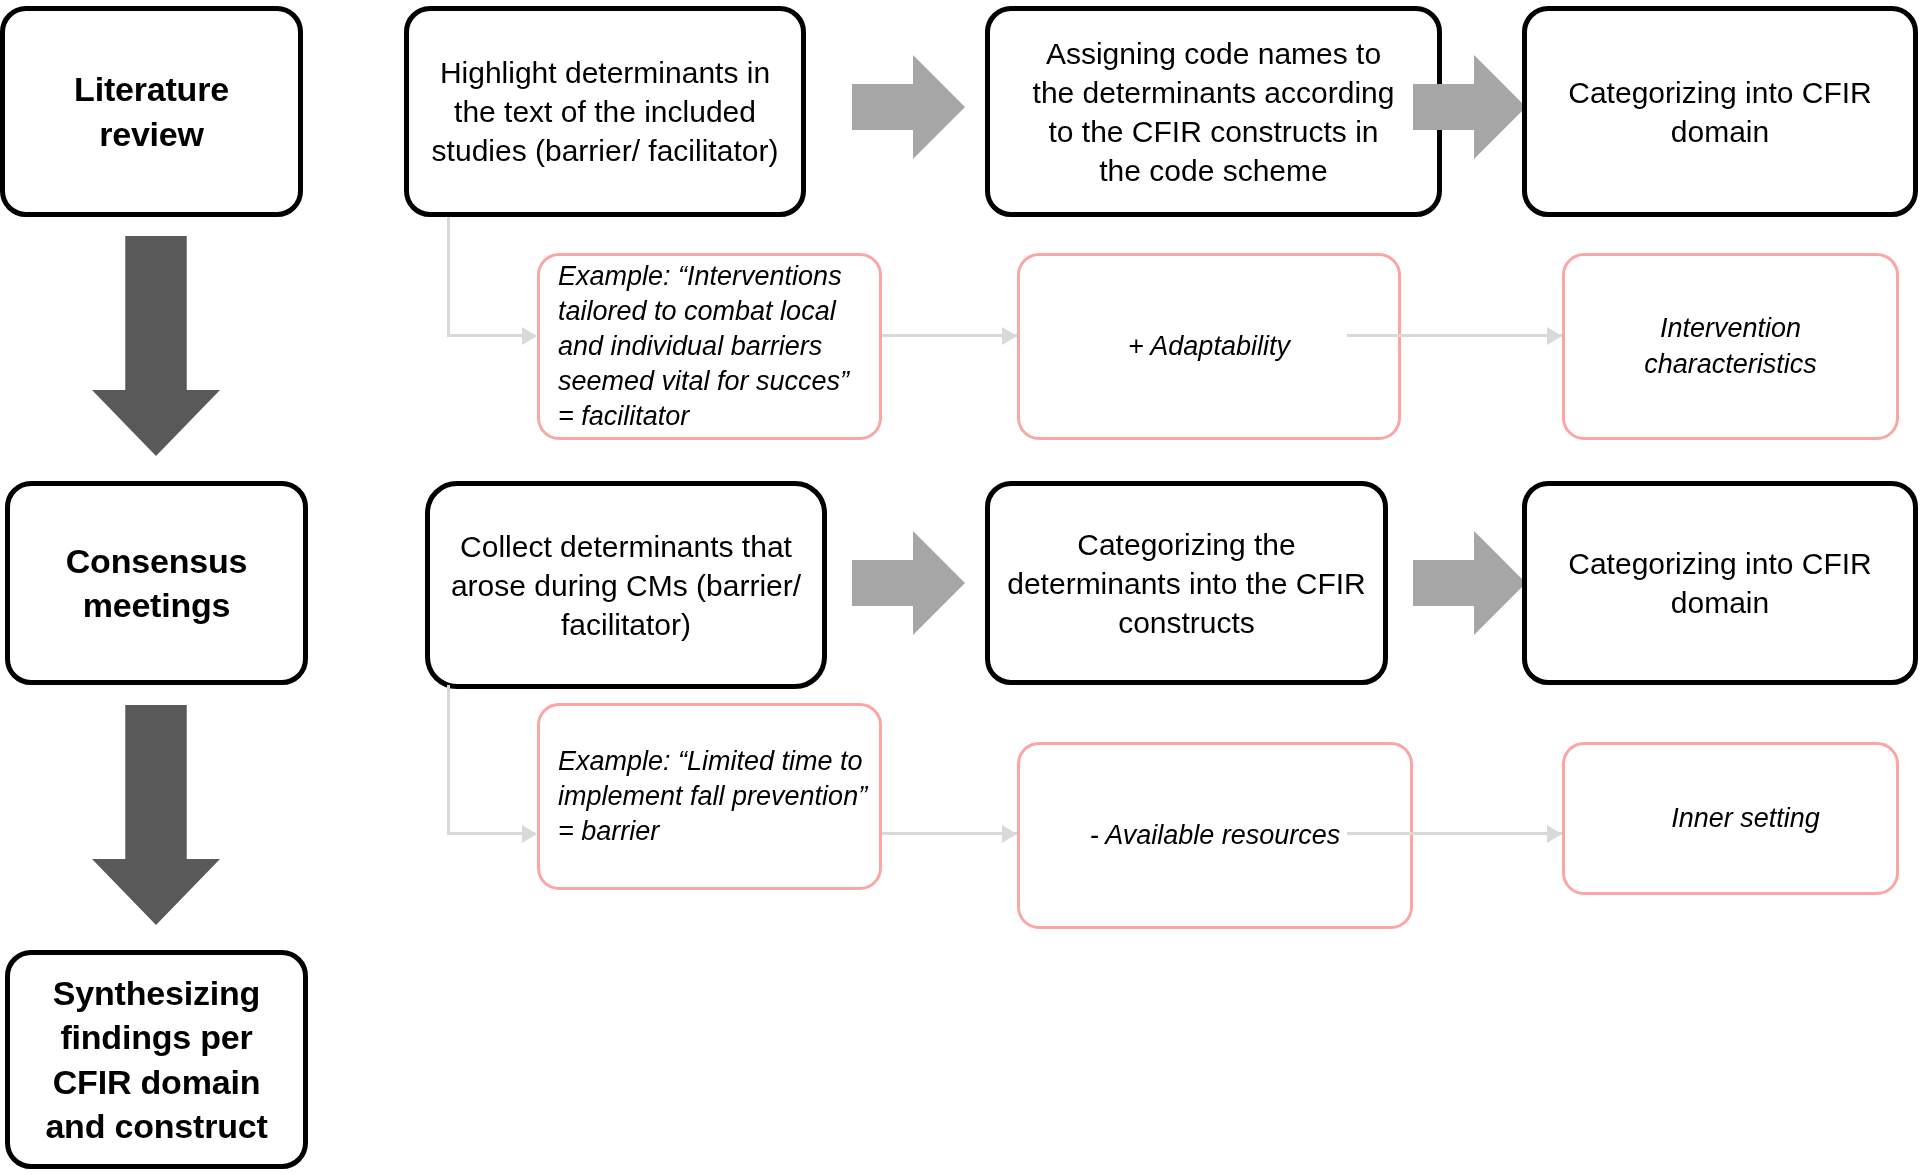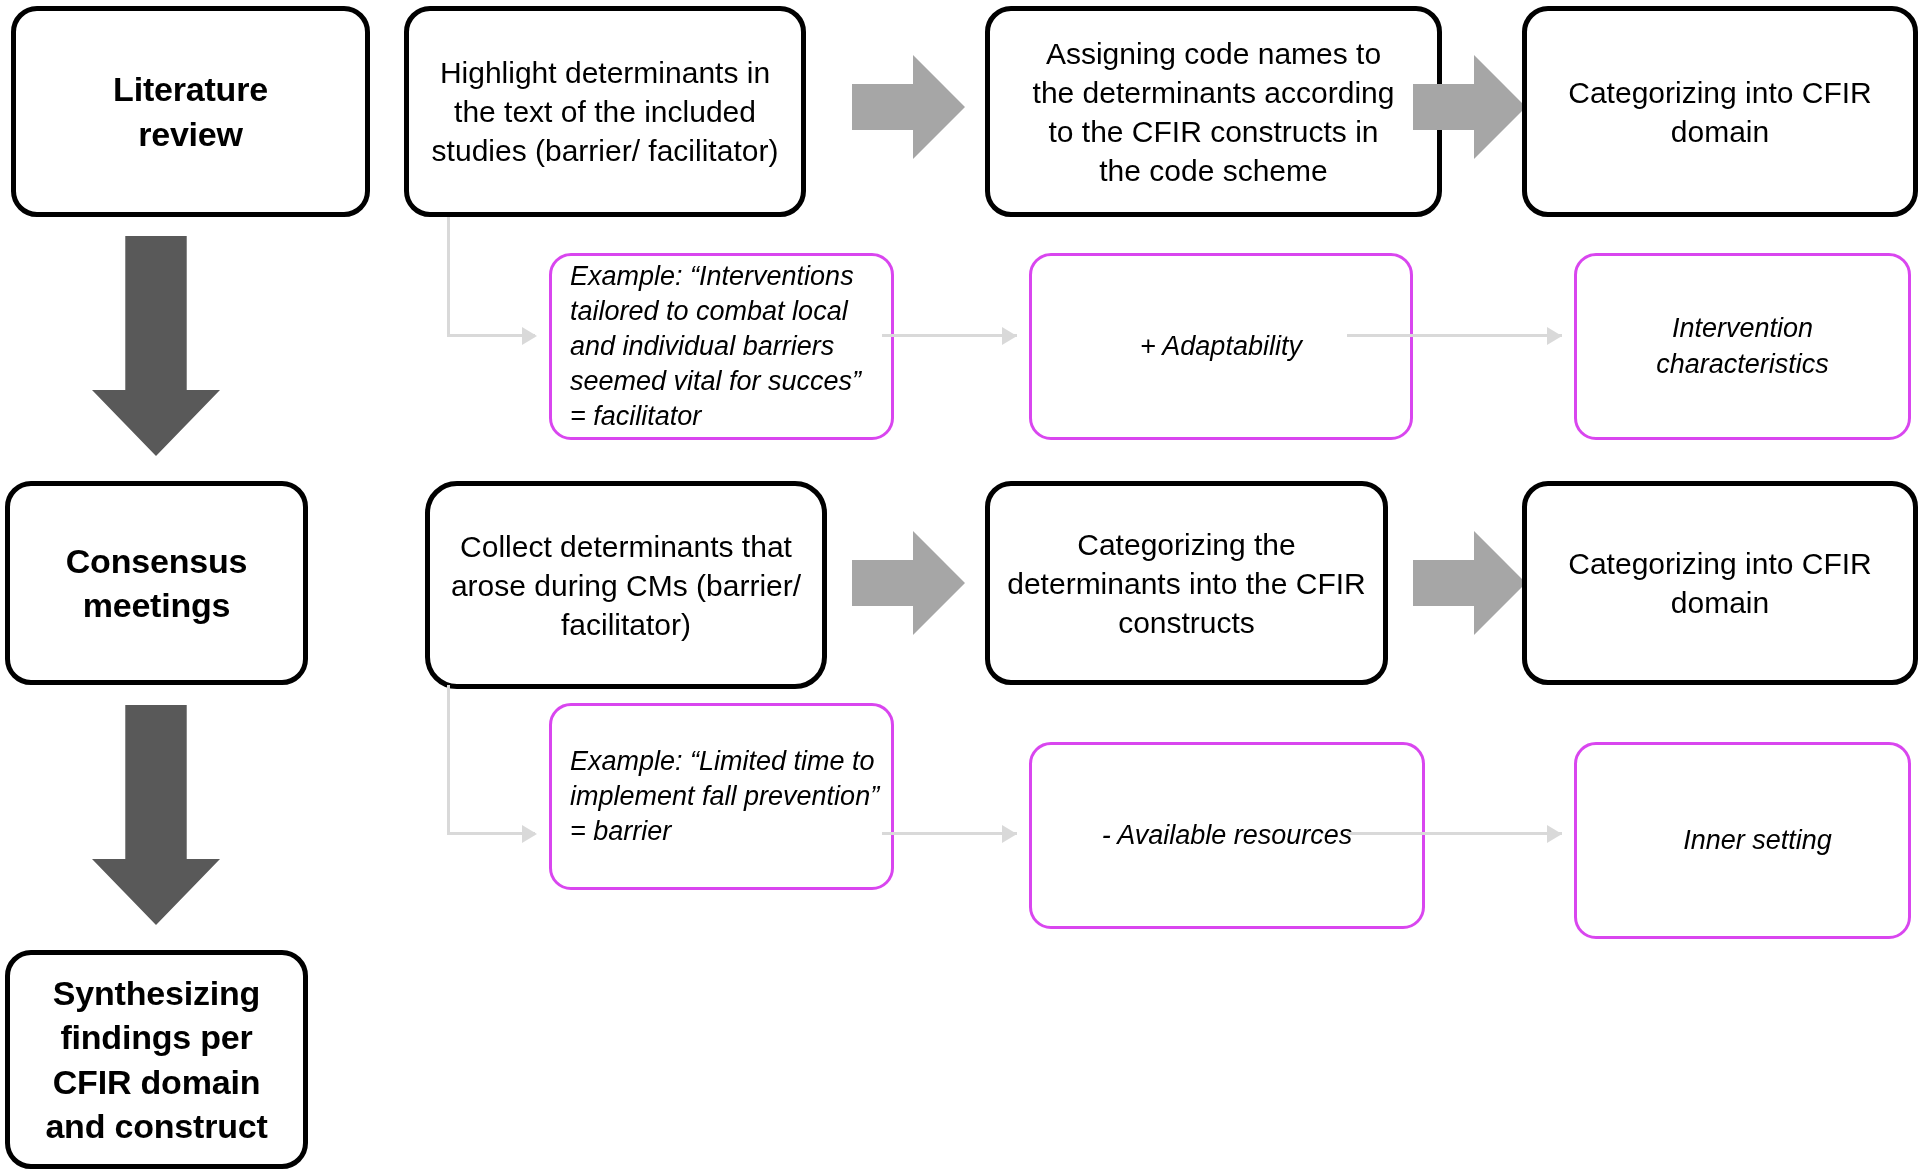--- a/index.html
+++ b/index.html
@@ -27,23 +27,22 @@
     align-items: center;
     justify-content: center;
     text-align: center;
     background: #ffffff;
   }
   .box-strong {
     border: 5px solid #000000;
     border-radius: 26px;
   }
   .box-light {
-    border: 3px solid #d946ef;
+    border: 3px solid #fca5a5;
     border-radius: 22px;
-    margin-left: 12px;
   }
   .box-text {
     display: block;
     line-height: 1.30;
     white-space: pre-line;
   }
   .t-title {
     font-size: 34px;
     font-weight: bold;
     letter-spacing: -0.2px;
@@ -97,21 +96,21 @@
     border-top: 9px solid transparent;
     border-bottom: 9px solid transparent;
     border-left: 15px solid #d9d9d9;
   }
 </style>
 </head>
 <body>
 
 <div id="canvas">
 
-  <div class="box box-strong" style="left:11px; top:6px; width:359px; height:211px;">
+  <div class="box box-strong" style="left:0; top:6px; width:303px; height:211px;">
     <span class="box-text t-title">Literature
 review</span>
   </div>
 
   <div class="arrow-down" style="left:92px; top:236px; width:128px; height:220px;"></div>
 
   <div class="box box-strong" style="left:5px; top:481px; width:303px; height:204px;">
     <span class="box-text t-title">Consensus
 meetings</span>
   </div>
@@ -208,17 +207,17 @@
   <div class="line-h" style="left:882px; top:832px; width:135px;"></div>
   <div class="arrowhead-right" style="left:1002px; top:825px;"></div>
 
   <div class="box box-light" style="left:1017px; top:742px; width:396px; height:187px;">
     <span class="box-text t-italic">- Available resources</span>
   </div>
 
   <div class="line-h" style="left:1347px; top:832px; width:215px;"></div>
   <div class="arrowhead-right" style="left:1547px; top:825px;"></div>
 
-  <div class="box box-light" style="left:1562px; top:742px; width:337px; height:197px;padding-left:30px;">
+  <div class="box box-light" style="left:1562px; top:742px; width:337px; height:153px;padding-left:30px;">
     <span class="box-text t-italic">Inner setting</span>
   </div>
 
 </div>
 
 </body></html>

